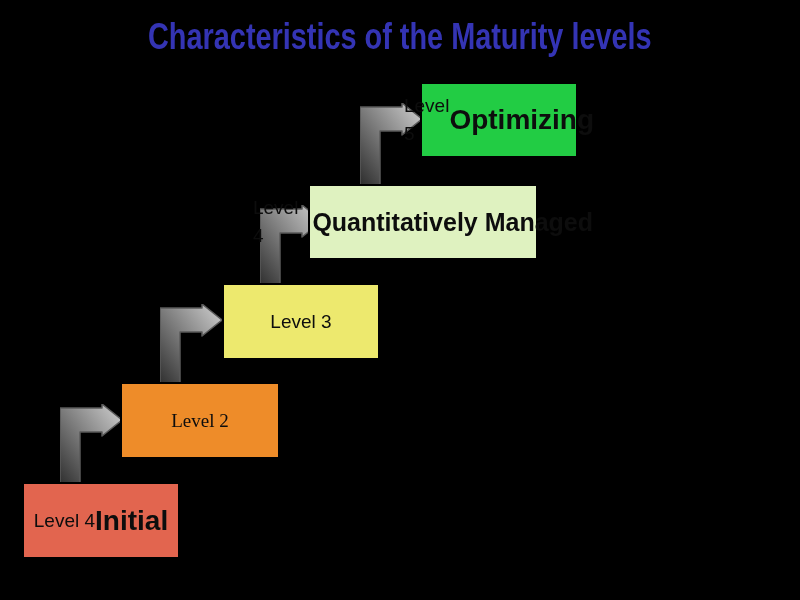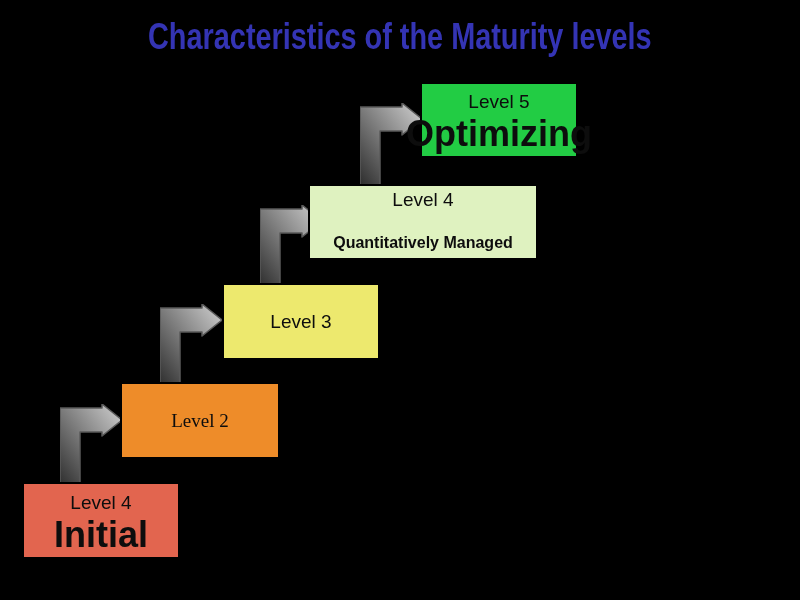--- a/index.html
+++ b/index.html
@@ -26,35 +26,35 @@
     display: inline-block;
     transform: scaleX(0.78);
     transform-origin: 50% 50%;
     white-space: nowrap;
   }
   .level-box {
     position: absolute;
     box-sizing: border-box;
     border: 2px solid #000000;
     display: flex;
-    flex-direction: column;
+    flex-direction: row;
     align-items: center;
     justify-content: center;
     color: #0d0d0d;
     z-index: 2;
   }
   .level-label { font-size: 19px; line-height: 28px; }
-  .level-name  { font-size: 36px; font-weight: bold; line-height: 36px; white-space: nowrap; }
+  .level-name  { font-size: 28px; font-weight: bold; line-height: 36px; white-space: nowrap; }
 
   #box-1 { left: 22px;  top: 482px; width: 158px; height: 77px; }
   #box-2 { left: 120px; top: 382px; width: 160px; height: 77px; font-family: Liberation Serif, serif; }
   #box-3 { left: 222px; top: 283px; width: 158px; height: 77px; gap: 8px; }
   #box-4 { left: 308px; top: 184px; width: 230px; height: 76px; gap: 14px; }
   #box-5 { left: 420px; top: 82px;  width: 158px; height: 76px; }
-  #box-4 .level-name { font-size: 16px; line-height: 30px; }
+  #box-4 .level-name { font-size: 25px; line-height: 30px; }
 
   .arrow {
     position: absolute;
     width: 62px;
     height: 84px;
     z-index: 1;
   }
   #arrow-1 { left: 60px;  top: 404px; }
   #arrow-2 { left: 160px; top: 304px; }
   #arrow-3 { left: 260px; top: 205px; }

